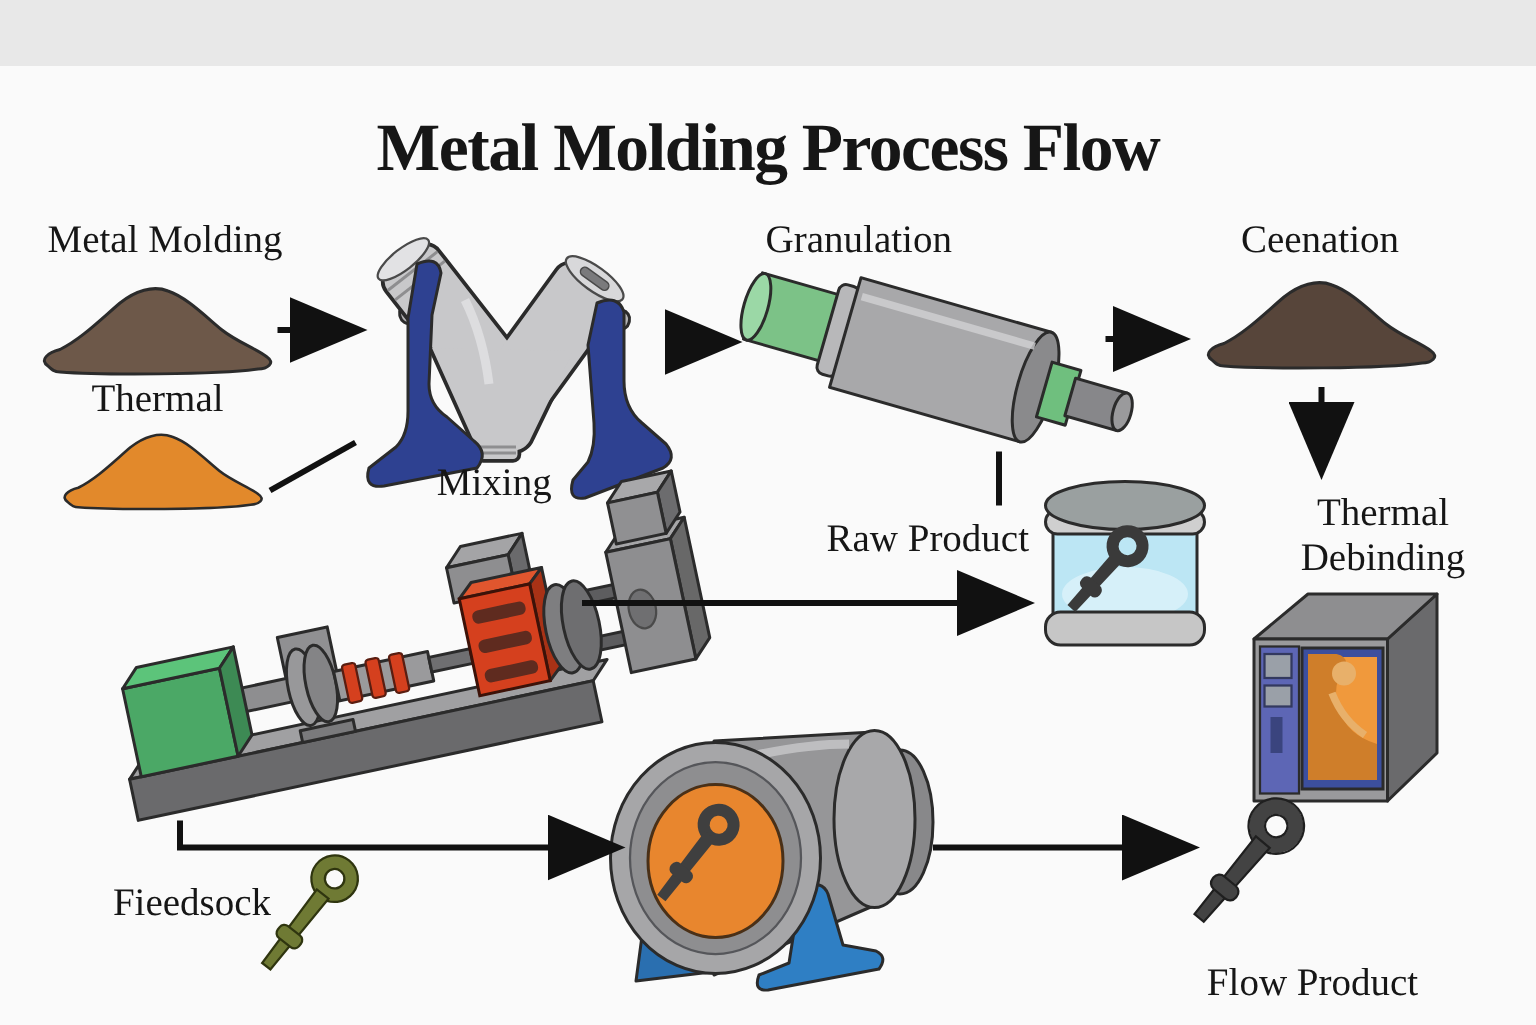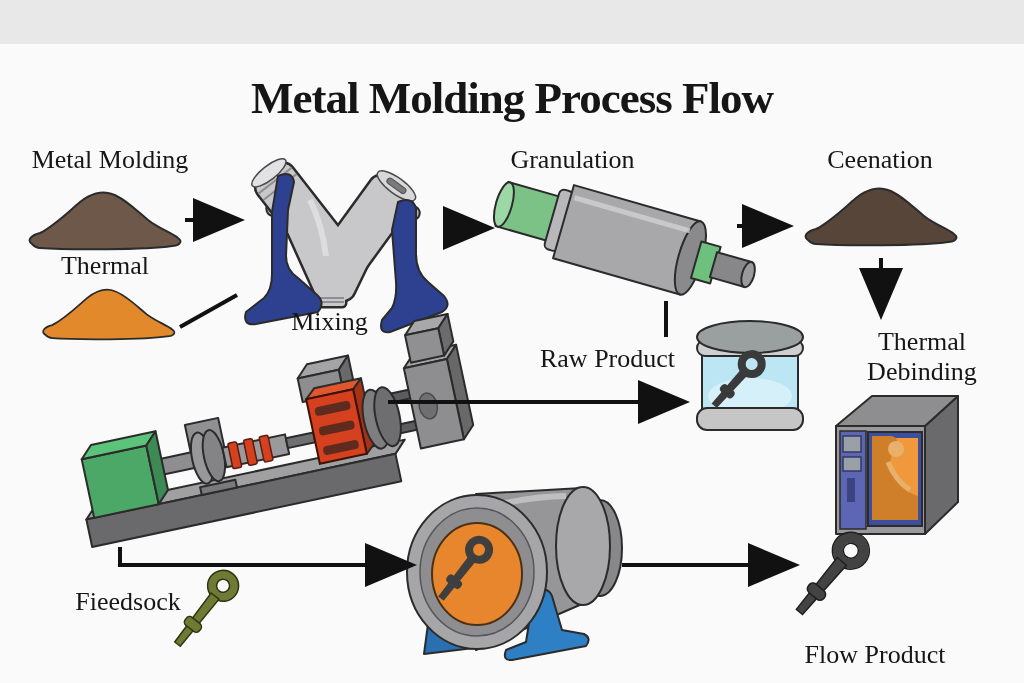--- a/index.html
+++ b/index.html
@@ -193,17 +193,17 @@
       <path d="M622,521 L788,521" marker-end="url(#ah)"></path>
     </g>
   </svg>
 
   <div class="title">Metal Molding Process Flow</div>
   <div class="lbl" style="left:30px;top:101px;width:160px;">Metal Molding</div>
   <div class="lbl" style="left:40px;top:207px;width:130px;">Thermal</div>
   <div class="lbl" style="left:500px;top:101px;width:145px;">Granulation</div>
   <div class="lbl" style="left:262px;top:263px;width:135px;">Mixing</div>
   <div class="lbl" style="left:810px;top:101px;width:140px;">Ceenation</div>
-  <div class="lbl" style="left:535px;top:300px;width:145px;">Raw Product</div>
+  <div class="lbl" style="left:546px;top:300px;width:145px;">Raw Product</div>
   <div class="lbl" style="left:857px;top:283px;width:130px;">Thermal Debinding</div>
   <div class="lbl" style="left:58px;top:543px;width:140px;">Fieedsock</div>
   <div class="lbl" style="left:795px;top:596px;width:160px;">Flow Product</div>
 </div>
 
 </body></html>

